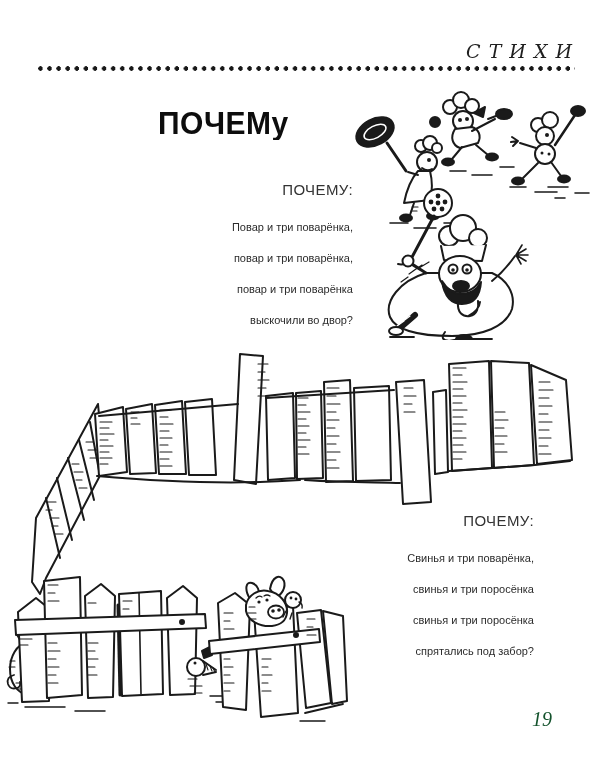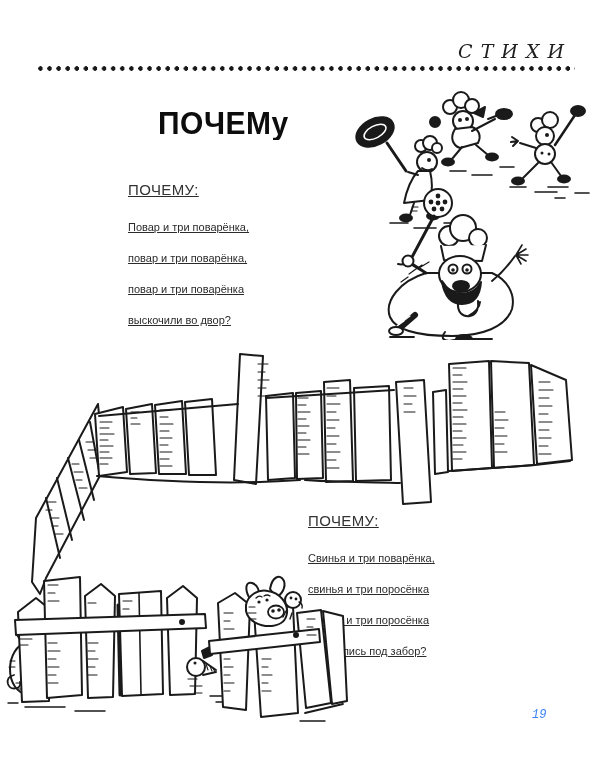--- a/index.html
+++ b/index.html
@@ -1,31 +1,31 @@
 <!DOCTYPE html>
 <html><head>
 <meta charset="utf-8">
 <style>
   html,body{margin:0;padding:0;background:#e8e8e8;}
   .page{position:relative;width:600px;height:758px;background:#ffffff;overflow:hidden;
         font-family:"Liberation Sans",sans-serif;color:#1c1c1c;}
-  .header{position:absolute;top:40px;right:28px;font-family:"DejaVu Serif",serif;
+  .header{position:absolute;top:40px;right:20px;font-family:"DejaVu Serif",serif;
           font-style:italic;font-size:19px;letter-spacing:8px;color:#1f1f1f;}
   .dots{position:absolute;left:38px;top:66px;width:537px;height:6px;
         background-image:radial-gradient(circle at 2.5px 2.5px,#181818 2.05px,rgba(0,0,0,0) 2.5px);
         background-size:9.1px 6px;background-repeat:repeat-x;}
   .title{position:absolute;left:158px;top:106px;font-weight:800;font-size:30px;
          letter-spacing:0.5px;color:#0d0d0d;transform:scaleY(1.05);}
-  .poem{position:absolute;text-align:left;color:#2b2b2b;text-decoration:underline;}
+  .poem{position:absolute;text-align:right;color:#2b2b2b;}
   .poem .label{font-size:15px;letter-spacing:0.4px;margin-bottom:14px;color:#333;}
   .poem .line{font-size:11px;line-height:31px;white-space:nowrap;}
   #poem1{left:128px;top:181px;width:225px;}
   #poem2{left:308px;top:512px;width:226px;}
-  .pagenum{position:absolute;left:532px;top:708px;font-family:Liberation Mono, monospace;
-           font-size:12px;font-style:italic;color:#3b82f6;}
+  .pagenum{position:absolute;left:532px;top:708px;font-family:Liberation Serif, serif;
+           font-size:20px;font-style:italic;color:#14532d;}
   svg.illus{position:absolute;}
   #cooks{left:330px;top:85px;}
   #fence-mid{left:0;top:352px;}
   #fence-pigs{left:0;top:555px;}
 </style>
 </head>
 <body>
 
 <div class="page">
 

